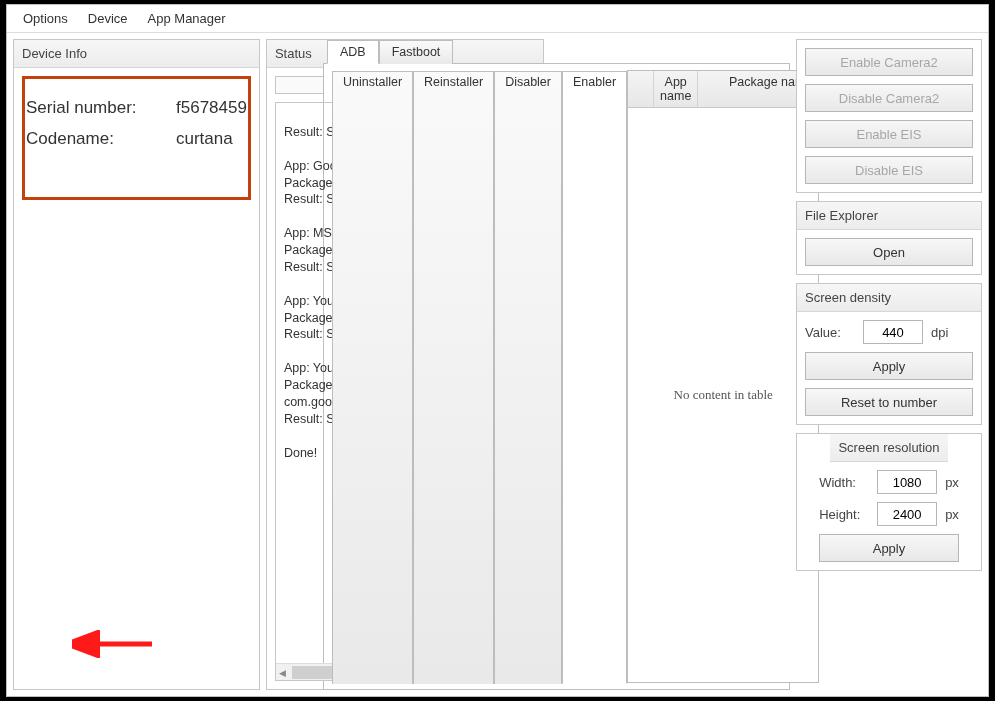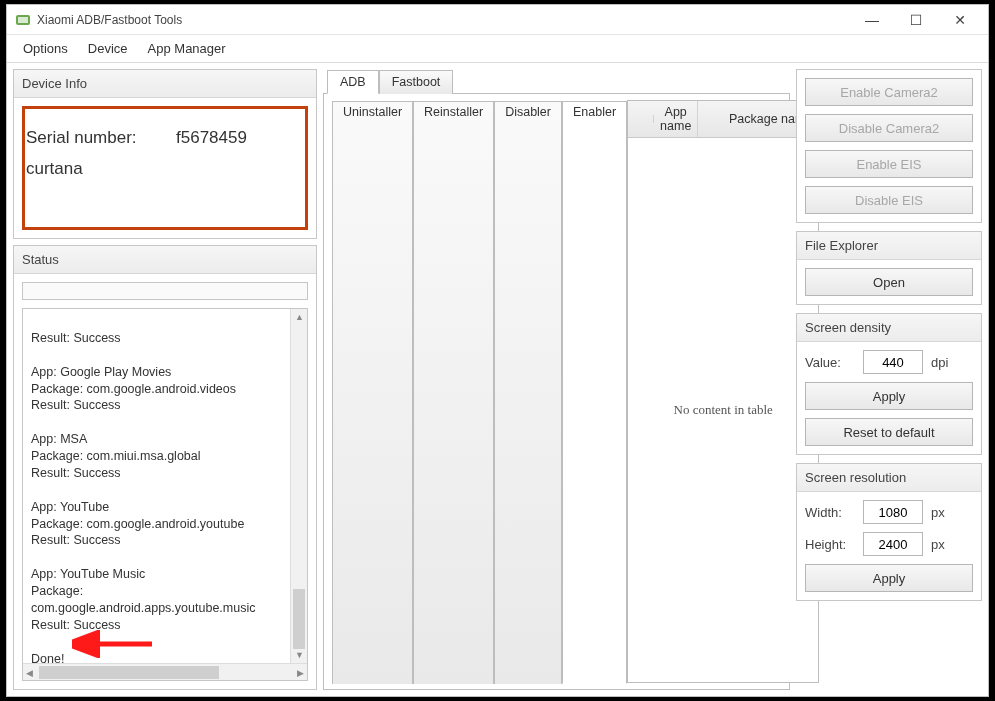--- a/index.html
+++ b/index.html
@@ -52,21 +52,21 @@
     font-size: 13px;
   }
   .menubar .menuitem { padding: 4px 10px; }
   .body {
     flex: 1;
     display: flex;
     padding: 6px;
     gap: 6px;
     min-height: 0;
   }
-  .col-left { width: 304px; display: flex; flex-direction: column; gap: 6px; }
+  .col-left { width: 304px; display: flex; flex-direction: row; gap: 6px; }
   .col-mid  { flex: 1; display:flex; flex-direction:column; min-width:0;}
   .col-right{ width: 186px; display:flex; flex-direction:column; gap:8px;}
   .panel {
     border: 1px solid #c7c7c7;
     background: #fff;
     display:flex; flex-direction:column;
   }
   .panel-h {
     background: linear-gradient(#f6f6f6,#ececec);
     border-bottom: 1px solid #d6d6d6;
@@ -153,21 +153,21 @@
     flex:1;
     border:1px solid #bdbdbd;
     background:#fff;
     display:flex; flex-direction:column;
     min-height:0;
   }
   .tablehead {
     display:flex;
     border-bottom:1px solid #c9c9c9;
     background:linear-gradient(#f4f4f4,#e7e7e7);
-    font-size:12.5px; color:#333;align-items:center;
+    font-size:12.5px; color:#333;
   }
   .tablehead .th {
     padding:4px 6px;
     border-right:1px solid #d3d3d3;
     text-align:center;
   }
   .tablehead .th.sel{width:26px;}
   .tablehead .th.app{flex:1;}
   .tablehead .th.pkg{width:120px; border-right:none; text-align:right;}
   .tablecontent{
@@ -204,52 +204,40 @@
     position:absolute;
     left:72px; top:630px;
     pointer-events:none;
   }
 </style>
 </head>
 <body>
 
 <div class="window">
 
-  <div class="titlebar">
-    <span class="app-icon">
-      <svg viewBox="0 0 16 16">
-          <rect x="1" y="3" width="14" height="10" rx="2" fill="#6aa84f"></rect>
-          <rect x="3" y="5" width="10" height="6" fill="#d9ead3"></rect>
-        </svg>
-    </span>
-    <span>Xiaomi ADB/Fastboot Tools</span>
-    <span class="spacer"></span>
-    <span class="winbtn">—</span>
-    <span class="winbtn">☐</span>
-    <span class="winbtn">✕</span>
-  </div>
 
   <div class="menubar">
     <span class="menuitem">Options</span>
     <span class="menuitem">Device</span>
     <span class="menuitem">App Manager</span>
   </div>
 
   <div class="body">
 
     <div class="col-left">
       <div class="panel devinfo">
         <div class="panel-h">Device Info</div>
         <div class="panel-b">
           <div class="box">
             <div class="row">
               <span class="lbl">Serial number:</span>
               <span class="val">f5678459</span>
             </div>
             <div class="row">
+              <span class="lbl">Codename:</span>
               <span class="val">curtana</span>
             </div>
           </div>
         </div>
       </div>
 
       <div class="panel status" style="flex:1; min-height:0;">
         <div class="panel-h">Status</div>
         <div class="panel-b">
           <div class="progressbar"></div>
@@ -323,25 +311,25 @@
 
       <div class="panel">
         <div class="panel-h">Screen density</div>
         <div class="stack">
           <div class="rfield">
             <span class="lab">Value:</span>
             <input value="440" style="">
             <span>dpi</span>
           </div>
           <div class="btn">Apply</div>
-          <div class="btn">Reset to default</div>
-        </div>
-      </div>
-
-      <div class="panel" style="flex:0 0 auto;">
+          <div class="btn">Reset to number</div>
+        </div>
+      </div>
+
+      <div class="panel" style="flex:0 0 auto;align-items:center;">
         <div class="panel-h">Screen resolution</div>
         <div class="stack">
           <div class="rfield">
             <span class="lab">Width:</span>
             <input value="1080" style="">
             <span>px</span>
           </div>
           <div class="rfield">
             <span class="lab">Height:</span>
             <input value="2400" style="">

